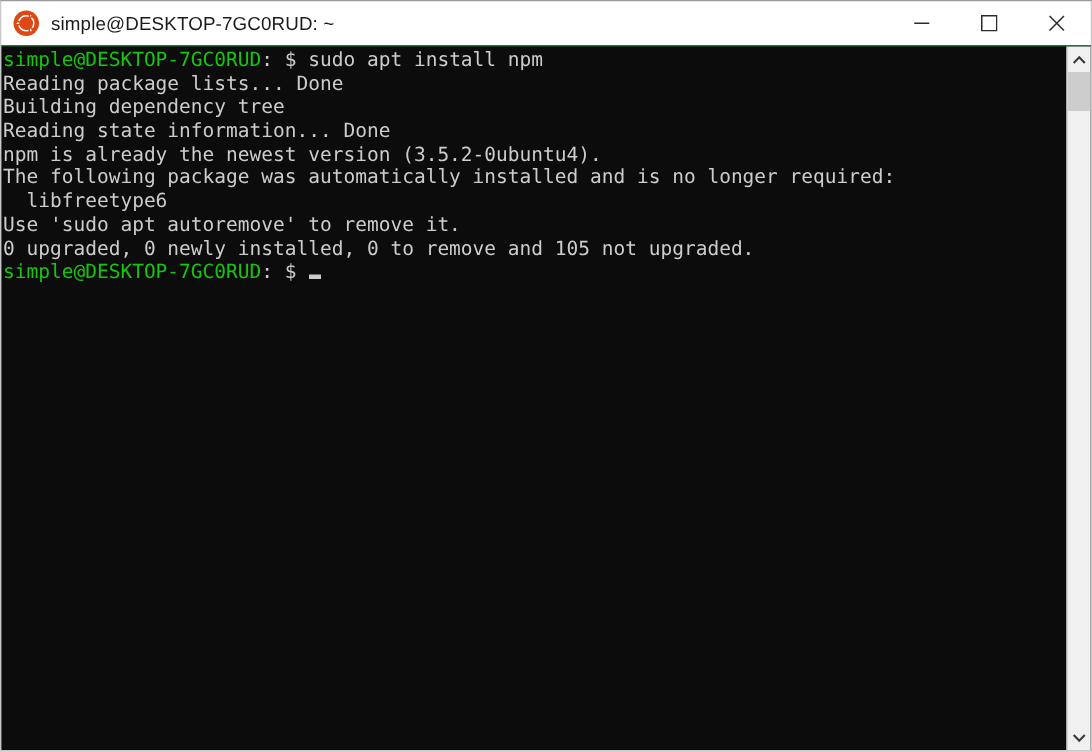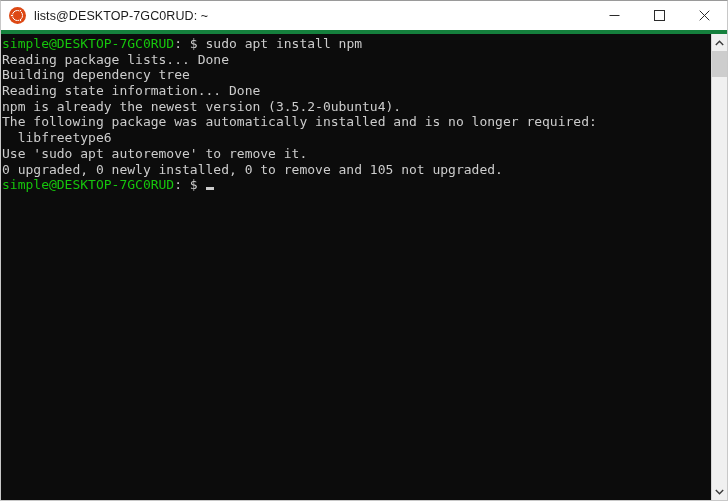--- a/index.html
+++ b/index.html
@@ -102,21 +102,21 @@
   }
   .winbtn svg { display: block; }
 
   
   .term-wrap {
     flex: 1 1 auto;
     display: flex;
     background: #0c0c0c;
     position: relative;
     overflow: hidden;
-    border-top: 4px solid #15803d;
+    border-top: 1px solid #15803d;
   }
 
   .screen {
     flex: 1 1 auto;
     background: #0c0c0c;
     padding: 2px 0 0 1px;
     box-sizing: border-box;
     overflow: hidden;
     font-family: "DejaVu Sans Mono", "Liberation Mono", monospace;
     font-size: 13px;
@@ -186,21 +186,21 @@
 <div class="window">
 
   <div class="titlebar">
     <div class="title-left">
       <span class="ubuntu-icon">
         <span class="ring"></span>
         <span class="dot d1"></span>
         <span class="dot d2"></span>
         <span class="dot d3"></span>
       </span>
-      <span class="title-text">lists@DESKTOP-7GC0RUD: ~</span>
+      <span class="title-text">simple@DESKTOP-7GC0RUD: ~</span>
     </div>
     <div class="winbuttons">
       <div class="winbtn">
         <svg width="11" height="11" viewBox="0 0 11 11" aria-hidden="true">
           <line x1="0.5" y1="5.5" x2="10.5" y2="5.5" stroke="#2b2b2b" stroke-width="1"></line>
         </svg>
       </div>
       <div class="winbtn">
         <svg width="11" height="11" viewBox="0 0 11 11" aria-hidden="true">
           <rect x="0.5" y="0.5" width="10" height="10" fill="none" stroke="#2b2b2b" stroke-width="1"></rect>

